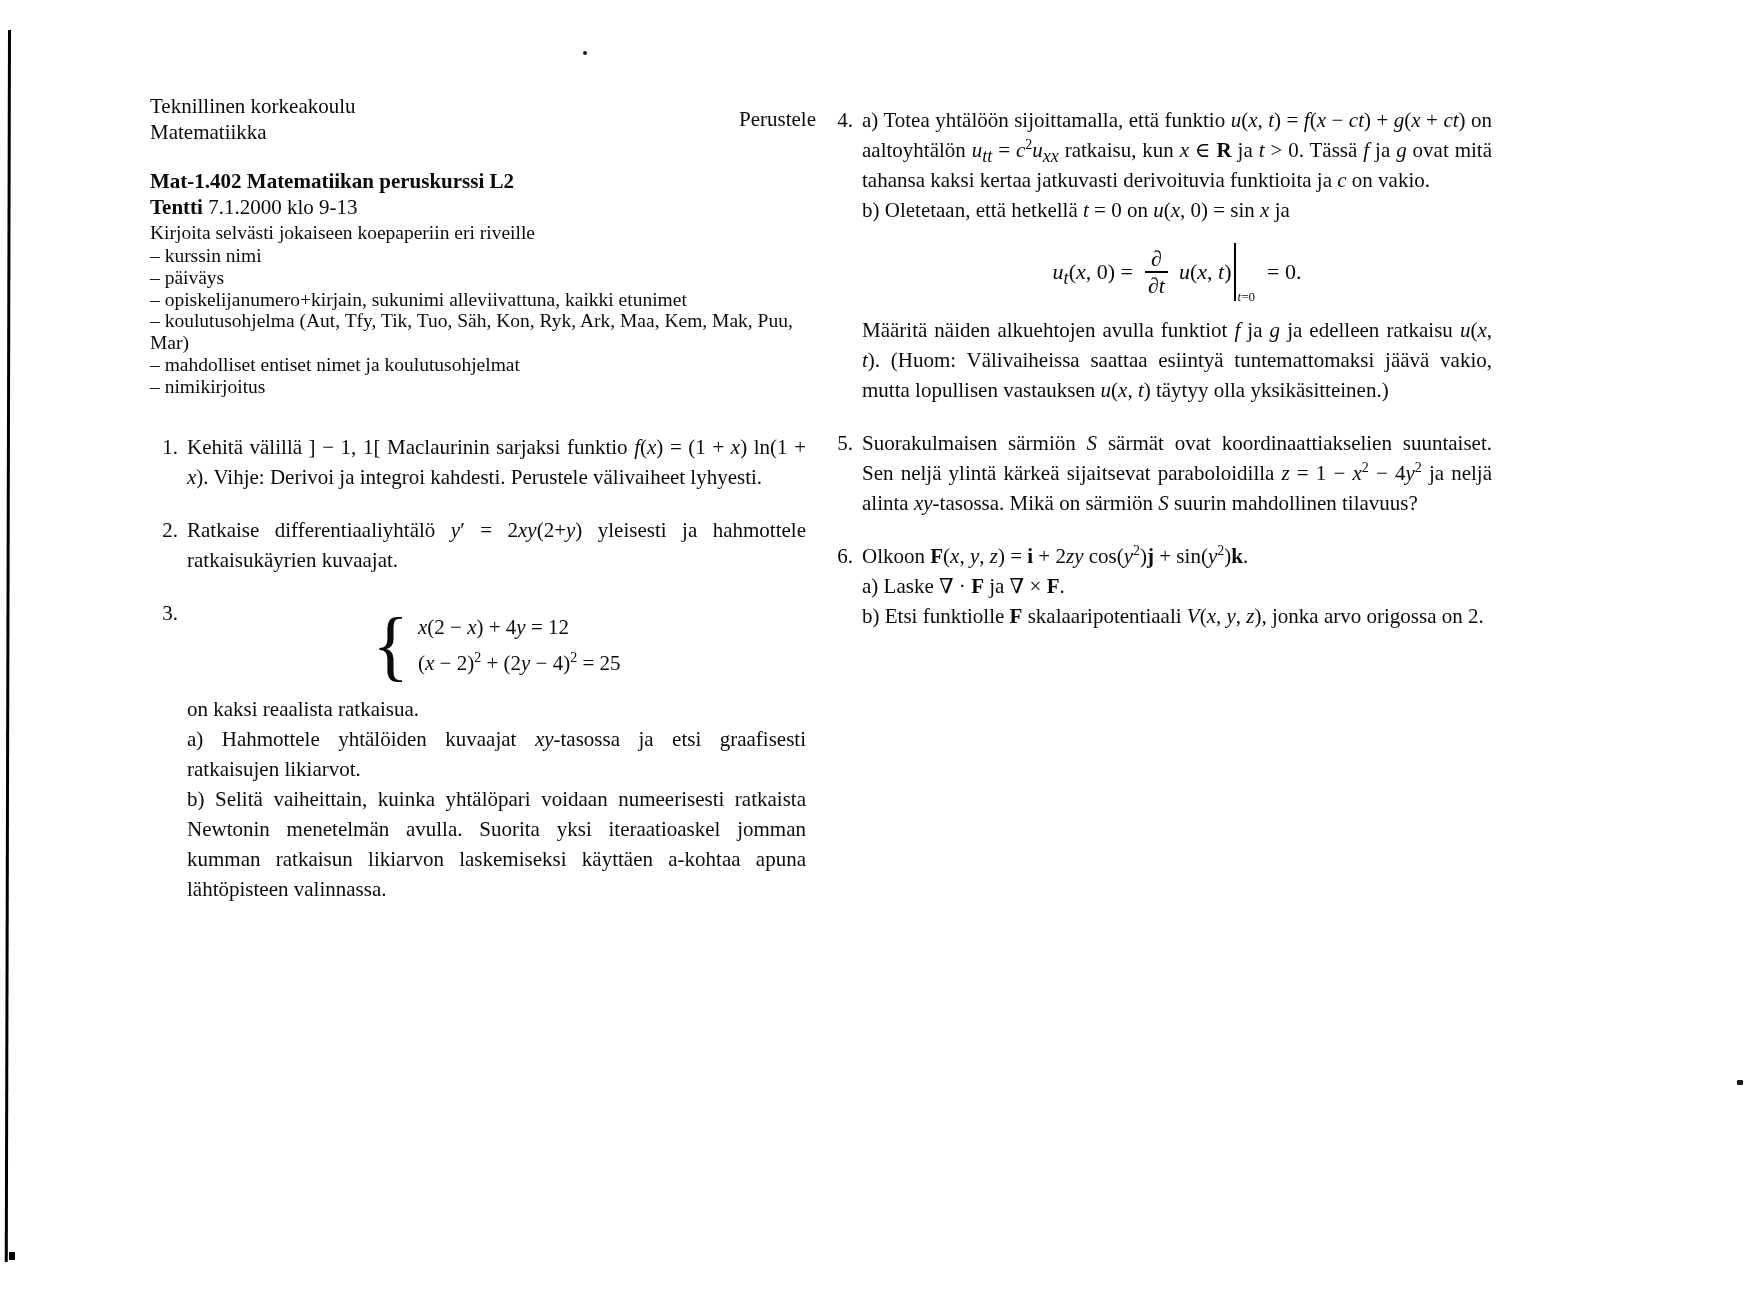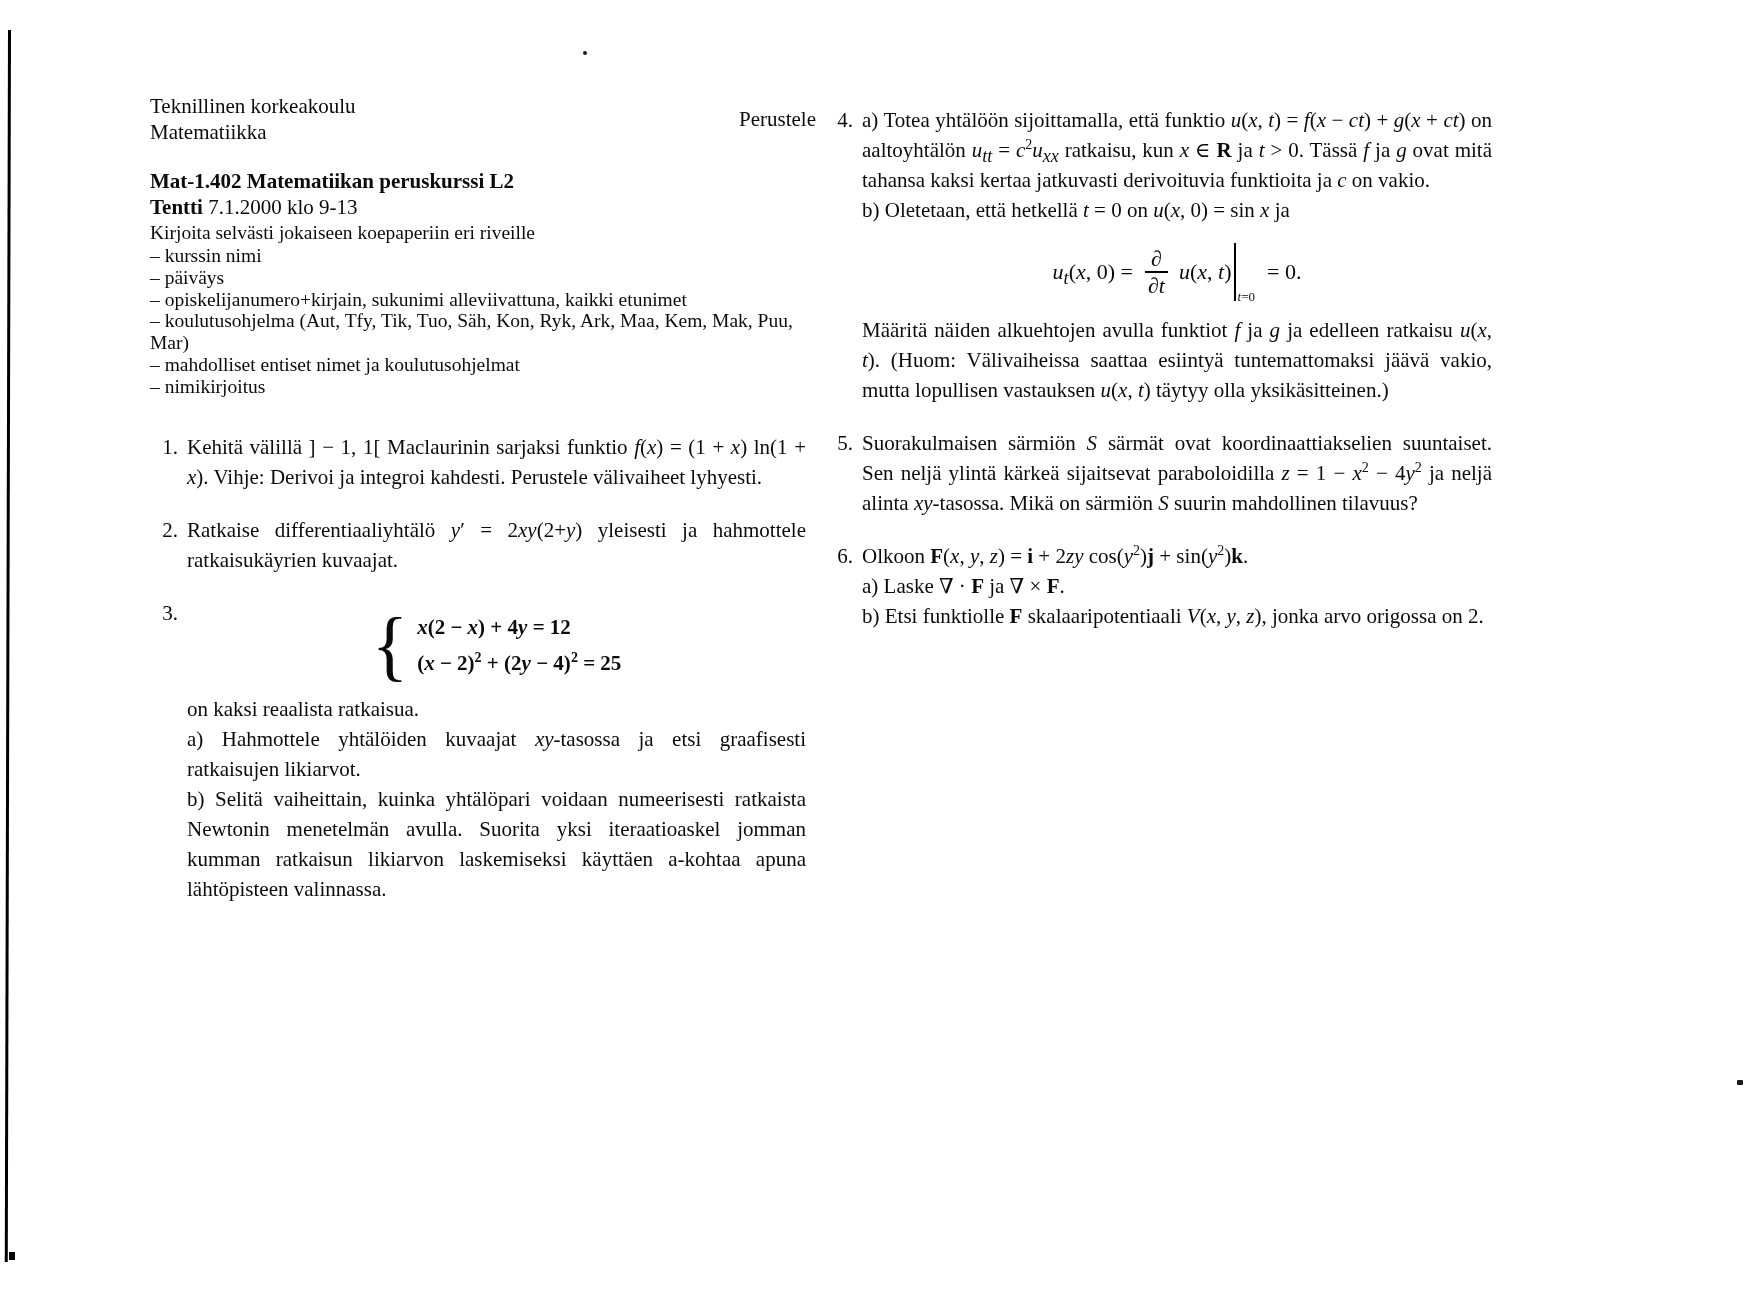--- a/index.html
+++ b/index.html
@@ -63,21 +63,21 @@
 
   
   .system {
     display: flex; justify-content: center; align-items: center;
     margin: 13px 0 15px 0;
   }
   .sys-brace {
     font-size: 76px; line-height: 0.9; font-weight: 400;
     transform: scaleY(1.04); margin-right: 9px;
   }
-  .sys-lines { display: flex; flex-direction: column; gap: 6px; font-weight: bold; }
+  .sys-lines { display: flex; flex-direction: column; gap: 6px; }
   .sys-lines > div { text-align: left; }
 
   
   .equation {
     display: flex; justify-content: center; align-items: center;
     margin: 18px 0 14px 0; font-size: 22px;
   }
   .eq-lhs { margin-right: 9px; }
   .frac {
     display: inline-flex; flex-direction: column; align-items: center;

